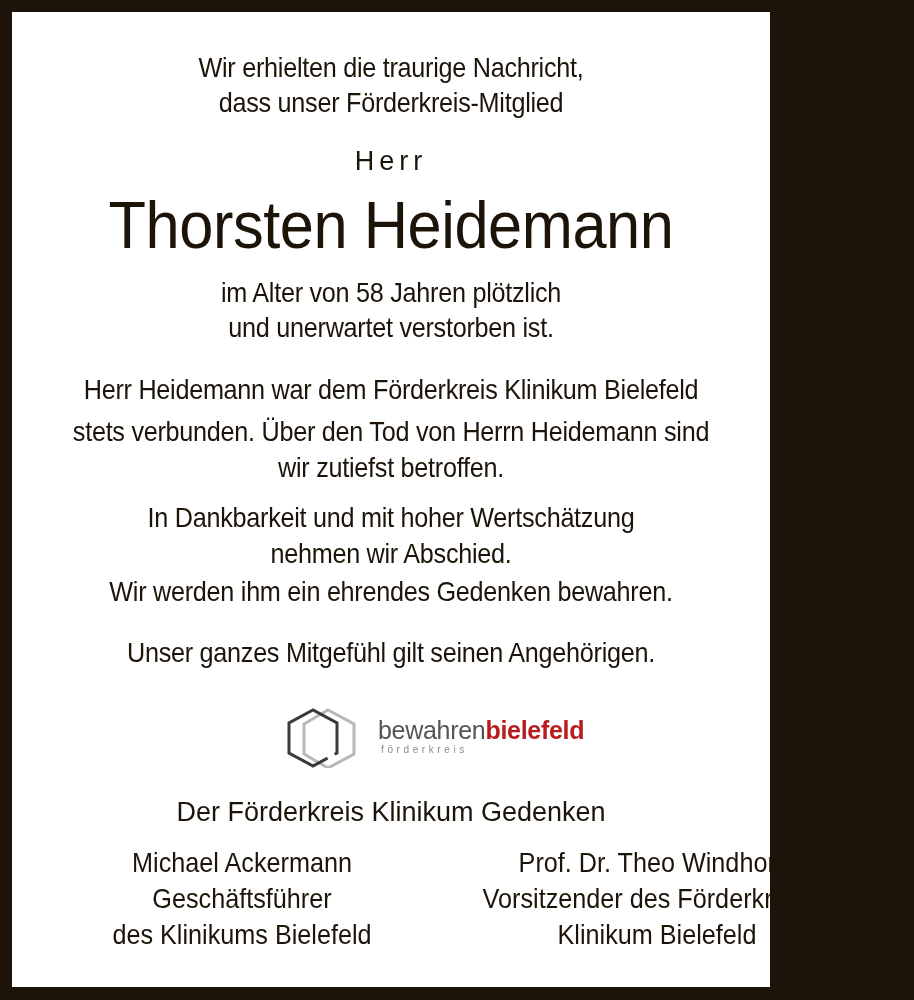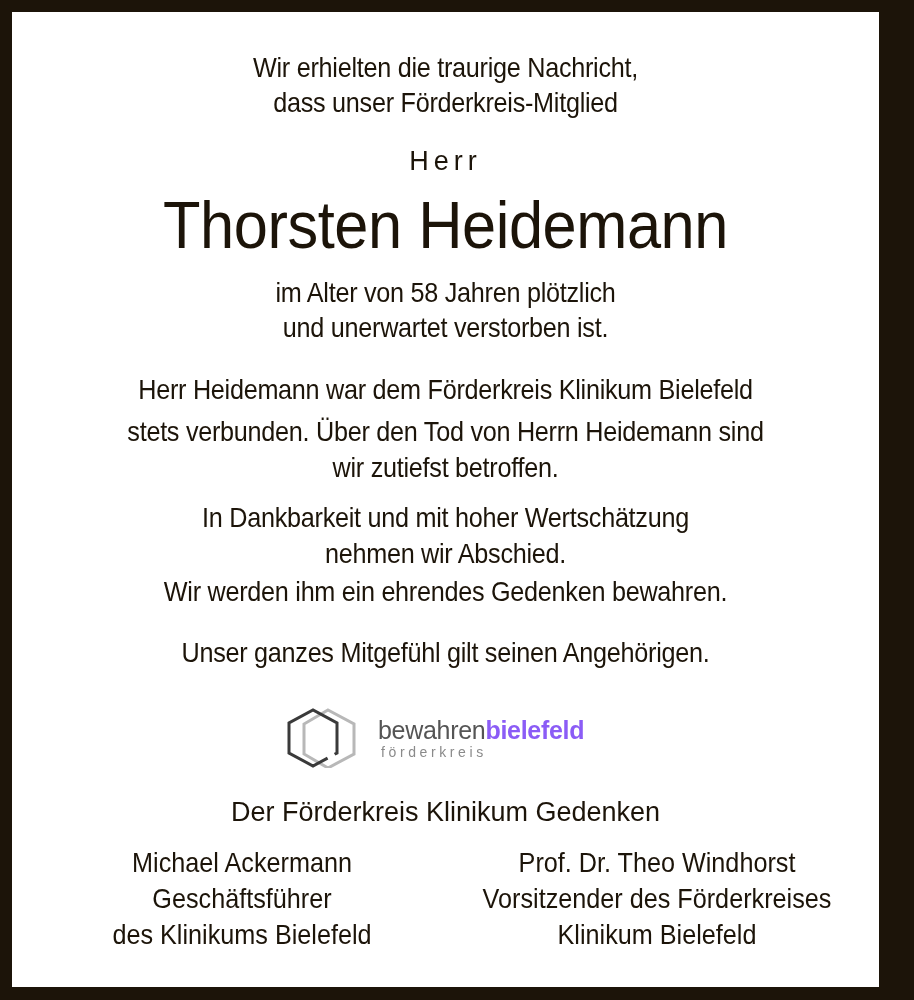--- a/index.html
+++ b/index.html
@@ -6,21 +6,21 @@
     body {
       width: 914px; height: 1000px;
       background: #1c1409;
       position: relative;
       overflow: hidden;
       font-family: "Liberation Sans", sans-serif;
     }
     .card {
       position: absolute;
       left: 12px; top: 12px;
-      width: 867px; height: 975px;
+      width: 758px; height: 975px;
       background: #ffffff;
       color: #1c1409;
     }
     .line {
       position: absolute;
       left: 0; right: 0;
       text-align: center;
       white-space: nowrap;
       font-weight: normal;
     }
@@ -57,25 +57,25 @@
       width: 360px; height: 64px;
     }
     .logo svg { position: absolute; left: 0; top: 0; }
     .logo-word {
       position: absolute;
       left: 98px; top: 12px;
       font-size: 25px;
       color: #555;
       letter-spacing: -0.3px;
     }
-    .logo-word b { color: #8b5cf6; }
+    .logo-word b { color: #b91c1c; }
     .logo-sub {
       position: absolute;
       left: 101px; top: 40px;
-      font-size: 14px;
+      font-size: 10px;
       letter-spacing: 3.6px;
       color: #8a8a8a;
     }
   </style>
 </head>
 <body>
 
 <div class="card">
 
   <div class="line condensed" style="top:40px;">Wir erhielten die traurige Nachricht,</div>

